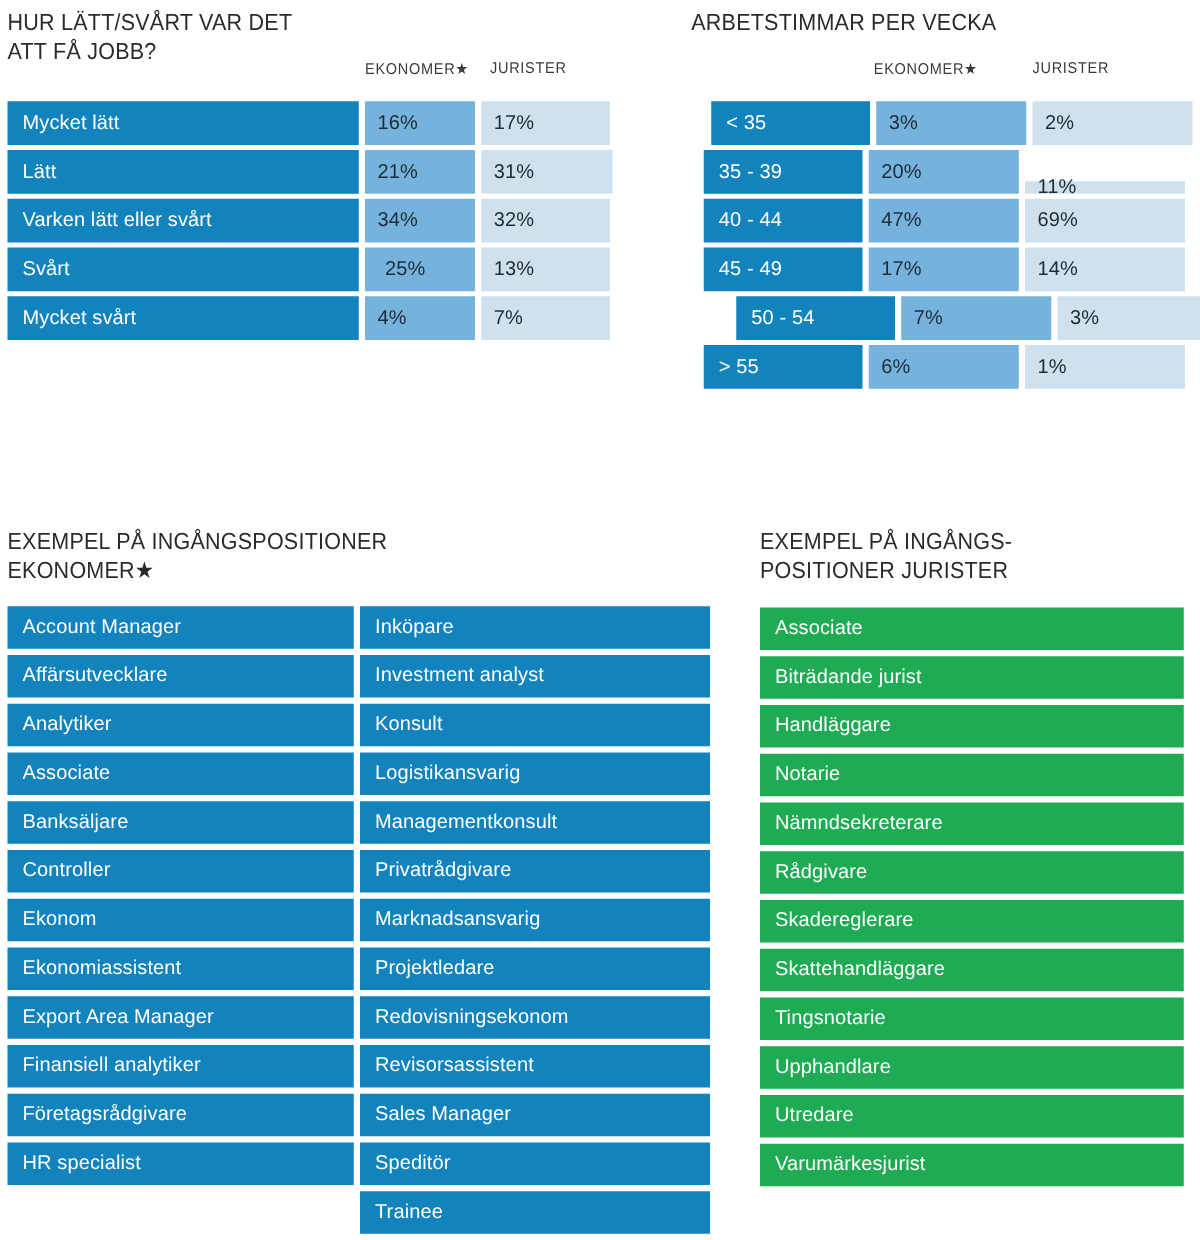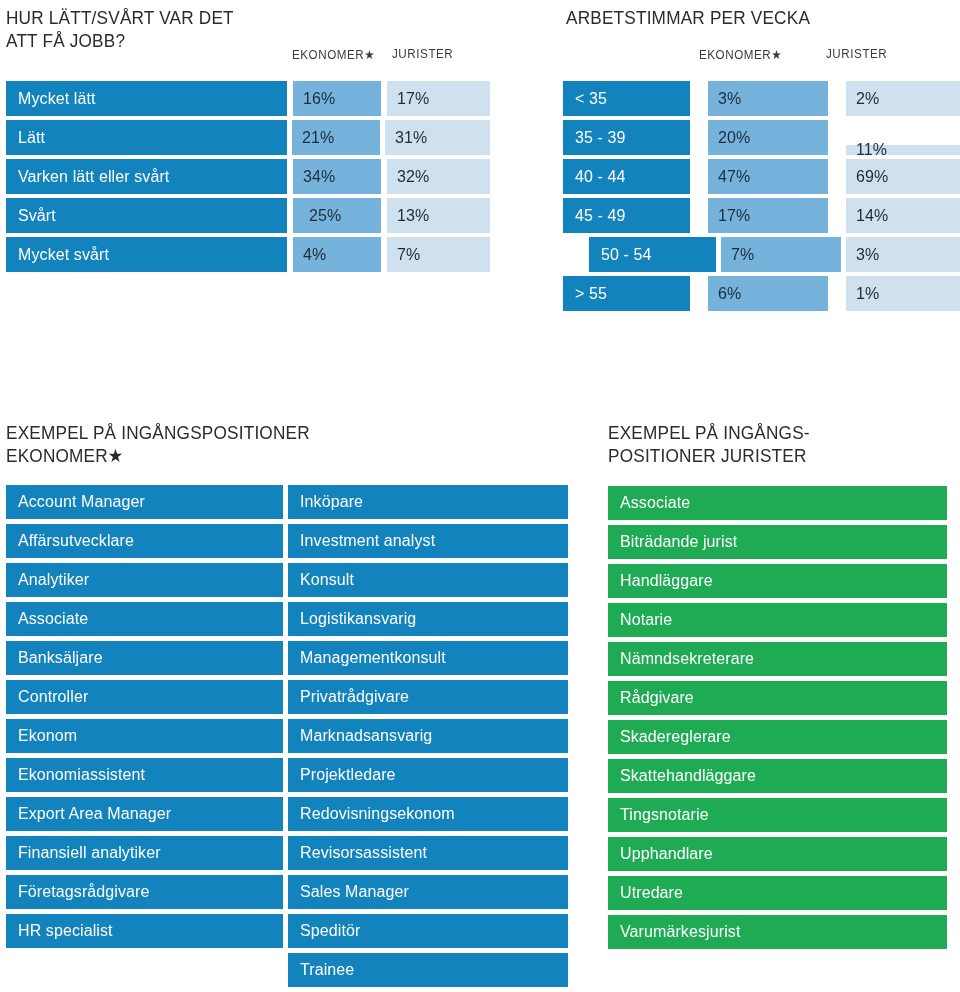--- a/index.html
+++ b/index.html
@@ -40,21 +40,20 @@
     transform-origin: left top;
     white-space: nowrap;
   }
 
   
   .dtable { position: absolute; }
   .drow {
     display: flex;
     height: 35px;
     margin-bottom: 4px;
-    justify-content: space-between;
   }
   .dcell {
     display: flex;
     align-items: center;
     box-sizing: border-box;
     font-size: 16px;
     letter-spacing: 0.1px;
   }
   .dcell.label {
     background: #1383bd;
@@ -122,30 +121,30 @@
     <div class="dcell v1" style="width:88px;padding-left:16px;">25%</div>
     <div class="dcell v2" style="width:103px;">13%</div>
   </div>
   <div class="drow">
     <div class="dcell label" style="width:281px;">Mycket svårt</div>
     <div class="dcell v1" style="width:88px;">4%</div>
     <div class="dcell v2" style="width:103px;">7%</div>
   </div>
 </div>
 
-<div class="abs" style="left:566px; top:6px; width:390px;">
+<div class="abs" style="left:553px; top:6px; width:390px;">
   <div class="section-title">ARBETSTIMMAR PER VECKA</div>
 </div>
 
 <div class="abs col-head" style="left:699px; top:47px;">EKONOMER★</div>
 <div class="abs col-head" style="left:826px; top:47px;">JURISTER</div>
 
 <div class="dtable" id="work-hours-table" style="left:563px; top:81px;">
   <div class="drow">
-    <div class="dcell label" style="width:127px;">&lt; 35</div>
+    <div class="dcell label" style="width:127px;margin-left:6px;">&lt; 35</div>
     <div class="dcell v1" style="width:120px;">3%</div>
     <div class="dcell v2" style="width:128px;">2%</div>
   </div>
   <div class="drow">
     <div class="dcell label" style="width:127px;">35 - 39</div>
     <div class="dcell v1" style="width:120px;">20%</div>
     <div class="dcell v2" style="width:128px;margin-top:25px;">11%</div>
   </div>
   <div class="drow">
     <div class="dcell label" style="width:127px;">40 - 44</div>

